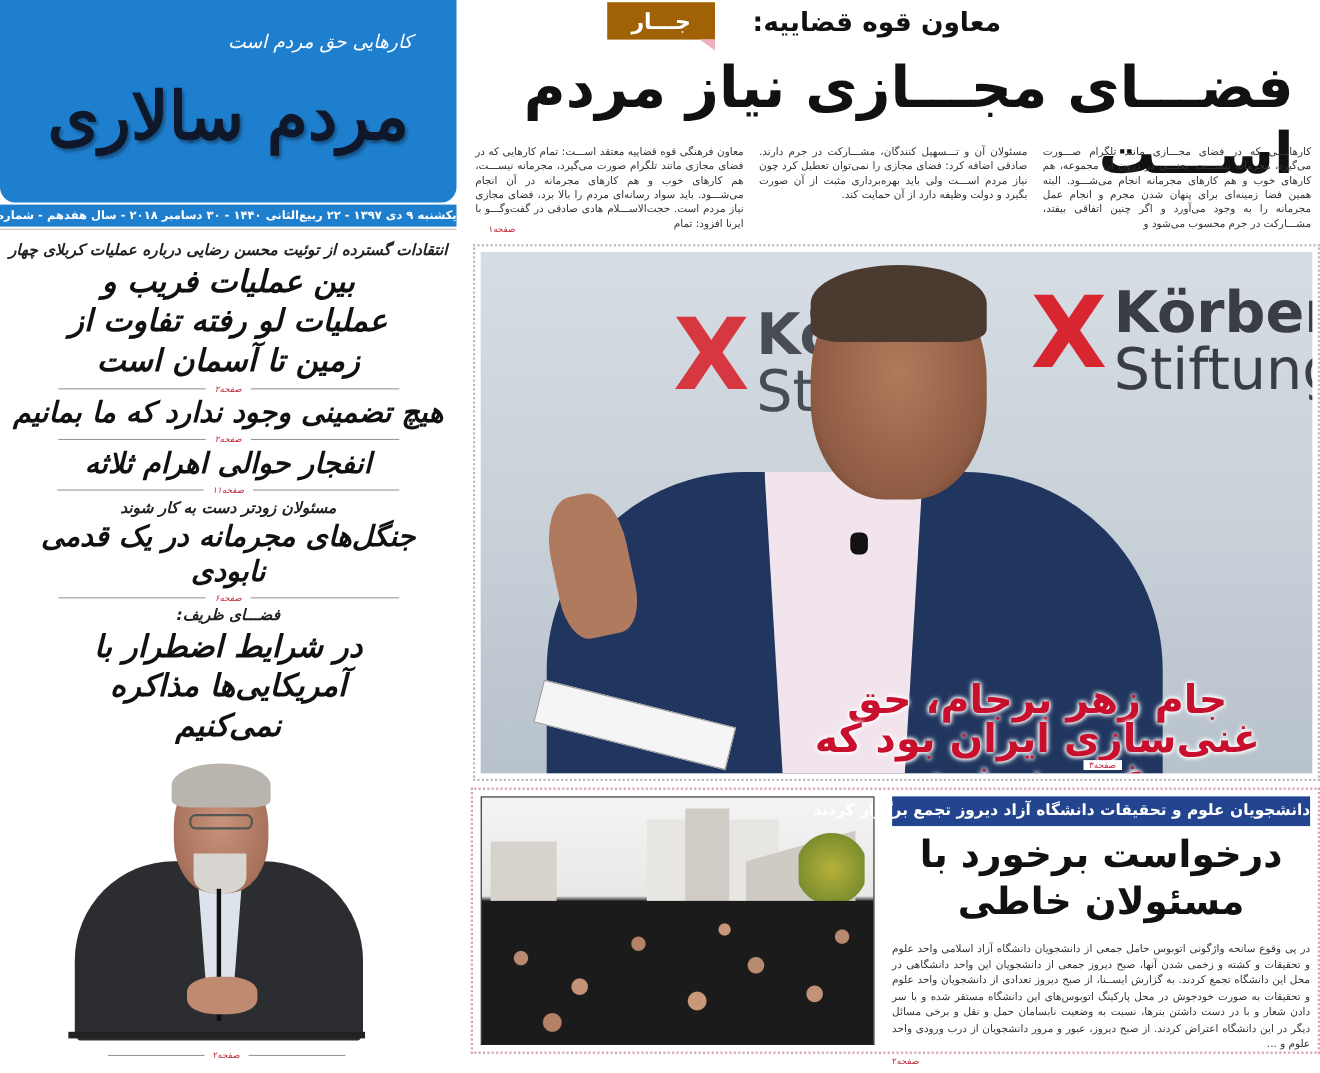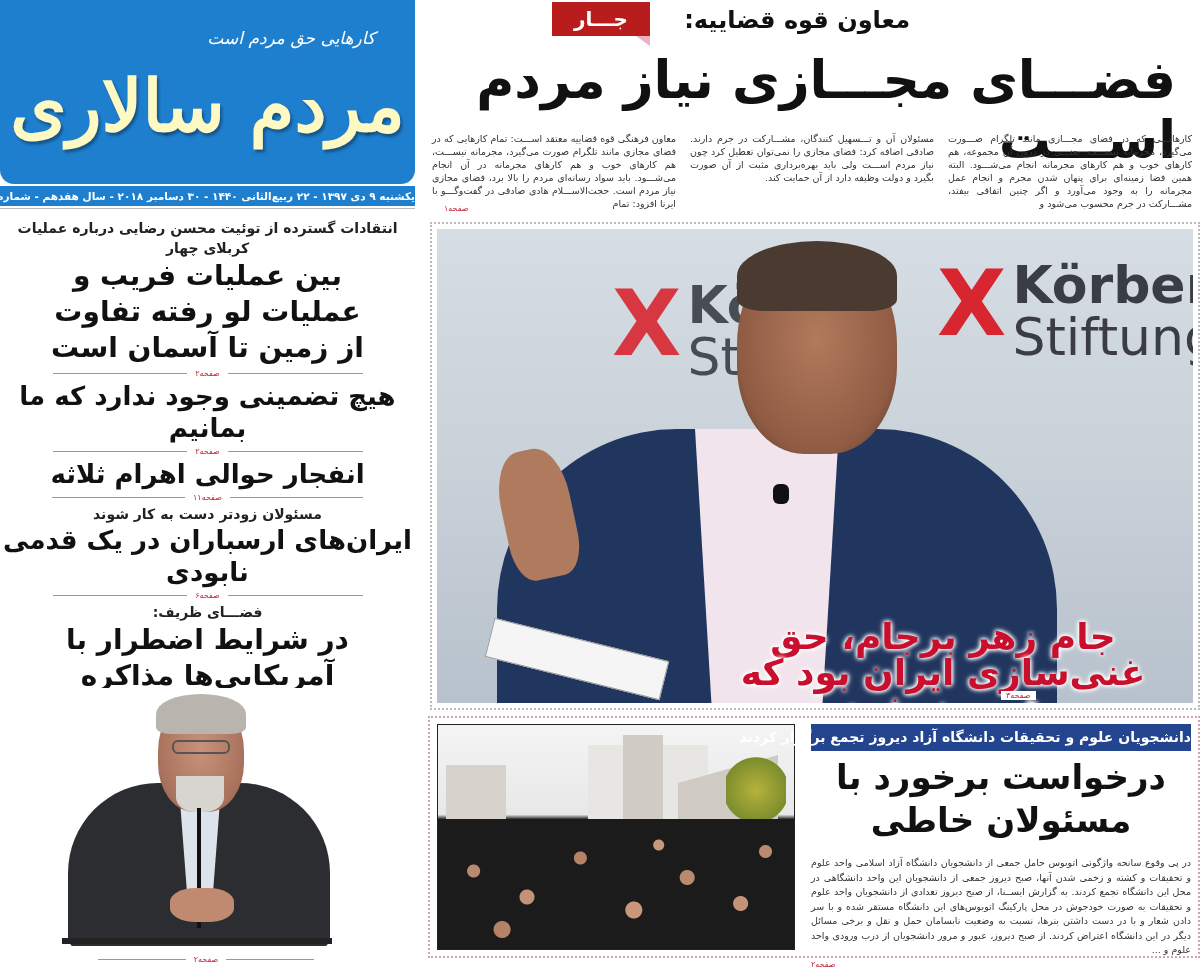--- a/index.html
+++ b/index.html
@@ -12,35 +12,35 @@
     background: #1f7fcf; border-bottom-left-radius: 14px; border-bottom-right-radius: 14px;
     overflow: hidden;
   }
   .masthead-tagline {
     position: absolute; right: 40px; top: 28px; color: #ffffff;
     font-family: "DejaVu Serif", serif; font-style: italic; font-size: 17px; direction: rtl;
   }
   .masthead-logo {
     position: absolute; left: 10px; right: 10px; top: 40px; height: 130px;
     display: flex; align-items: center; justify-content: center;
-    color: #fef9c3; font-family: "DejaVu Serif", serif; font-weight: bold; font-size: 72px;
+    color: #0f172a; font-family: "DejaVu Serif", serif; font-weight: bold; font-size: 60px;
     direction: rtl; letter-spacing: -2px;
     text-shadow: 2px 3px 3px rgba(0,0,0,0.35);
   }
   .dateline {
     position: absolute; left: 0; top: 186px; width: 415px; height: 20px;
     background: #1f7fcf; color: #ffffff; font-size: 10.5px; font-weight: bold;
     direction: rtl; text-align: center; line-height: 20px; white-space: nowrap; overflow: hidden;
   }
   .dateline-rule { position: absolute; left: 0; top: 208px; width: 415px; height: 1px; background: #bbbbbb; }
 
   
   .jar-badge {
     position: absolute; left: 552px; top: 2px; width: 98px; height: 34px;
-    background: #b91c1c; color: #ffffff; font-weight: bold; font-size: 20px;
+    background: #a16207; color: #ffffff; font-weight: bold; font-size: 20px;
     text-align: center; line-height: 34px; direction: rtl; letter-spacing: 4px;
   }
   .jar-badge::after {
     content: ""; position: absolute; right: 0; bottom: -10px;
     border-left: 14px solid transparent; border-top: 10px solid #eeb0be;
   }
   .lead-kicker {
     position: absolute; left: 660px; top: 6px; width: 250px; text-align: right;
     font-size: 24px; font-weight: bold; direction: rtl; color: #111;
   }
@@ -106,21 +106,21 @@
     position: absolute; right: 10px; top: 364px; color: #c8102e;
     font-size: 15px; font-weight: bold; direction: rtl;
     text-shadow: 0 0 3px #fff, 0 0 3px #fff, 0 0 4px #fff;
   }
   .photo-headline {
     position: absolute; right: 10px; top: 390px; width: 480px; color: #c8102e;
     font-size: 36px; font-weight: bold; direction: rtl; text-align: center; line-height: 36px;
     text-shadow: 0 0 4px #fff, 0 0 4px #fff, 0 0 6px #fff;
   }
   .photo-page-ref {
-    position: absolute; left: 564px; top: 462px; background: #ffffff; color: #c0283a;
+    position: absolute; left: 548px; top: 462px; background: #ffffff; color: #c0283a;
     font-size: 8px; padding: 0 5px; direction: rtl;
   }
 
   
   .bottom-frame {
     position: absolute; left: 428px; top: 716px; width: 772px; height: 242px;
     border: 2px dotted #d7a3ad;
   }
   .crowd-photo {
     position: absolute; left: 437px; top: 724px; width: 358px; height: 226px;
@@ -153,21 +153,21 @@
     position: absolute; left: 811px; top: 756px; width: 380px; text-align: center;
     font-size: 34px; font-weight: bold; direction: rtl; line-height: 43px; color: #111;
   }
   .bottom-body {
     position: absolute; left: 811px; top: 856px; width: 380px;
     font-size: 9.5px; line-height: 14.5px; color: #333; direction: rtl; text-align: justify;
   }
   .bottom-page-ref { color: #c0283a; font-size: 8px; display: block; text-align: left; }
 
   
-  .left-col { position: absolute; left: 0; top: 218px; width: 415px; direction: rtl; }
+  .left-col { position: absolute; left: 0; top: 218px; width: 415px; direction: rtl; font-style: italic; }
   .story { text-align: center; }
   .story-kicker { font-size: 14px; font-weight: bold; color: #222; line-height: 20px; }
   .story-headline { font-size: 26px; font-weight: bold; color: #111; line-height: 32px; }
   .story-headline.big { font-size: 28px; line-height: 36px; }
   .page-sep {
     position: relative; height: 14px; display: flex; align-items: center; justify-content: center;
     gap: 8px; margin: 0 auto; width: 310px;
   }
   .page-sep .rule { flex: 1; height: 1px; background: #999; }
   .page-sep .ref { font-size: 8px; color: #c0283a; }
@@ -286,21 +286,21 @@
     <div class="story-headline">انفجار حوالی اهرام ثلاثه</div>
     <div class="page-sep">
       <span class="rule"></span>
       <span class="ref">صفحه۱۱</span>
       <span class="rule"></span>
     </div>
   </div>
 
   <div class="story">
     <div class="story-kicker">مسئولان زودتر دست به کار شوند</div>
-    <div class="story-headline">ایران‌های ارسباران در یک قدمی نابودی</div>
+    <div class="story-headline">جنگل‌های مجرمانه در یک قدمی نابودی</div>
     <div class="page-sep">
       <span class="rule"></span>
       <span class="ref">صفحه۶</span>
       <span class="rule"></span>
     </div>
   </div>
 
   <div class="story">
     <div class="story-kicker">فضـــای ظریف:</div>
     <div class="story-headline big" style="padding:0 60px;">در شرایط اضطرار با آمریکایی‌ها مذاکره نمی‌کنیم</div>

